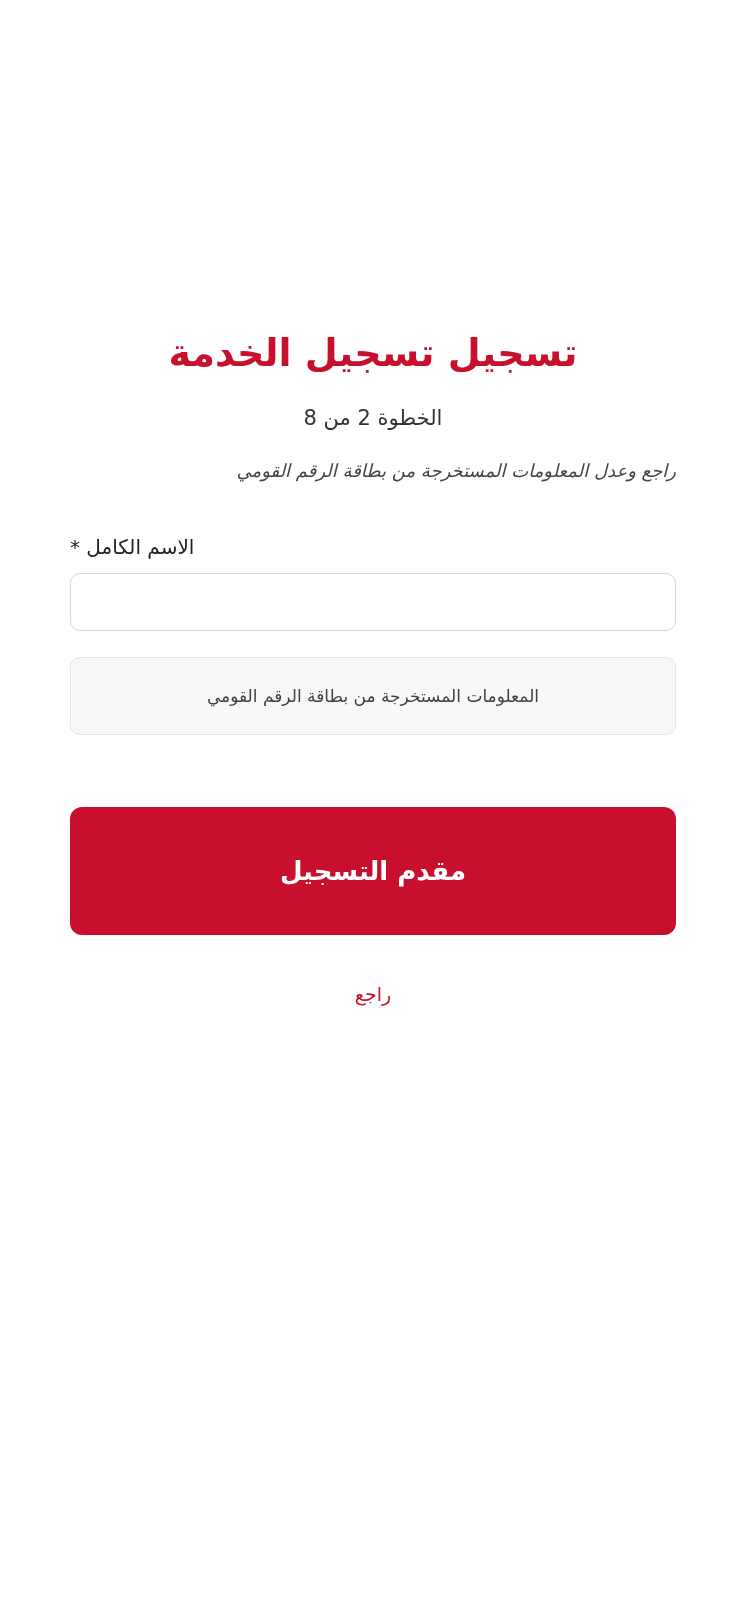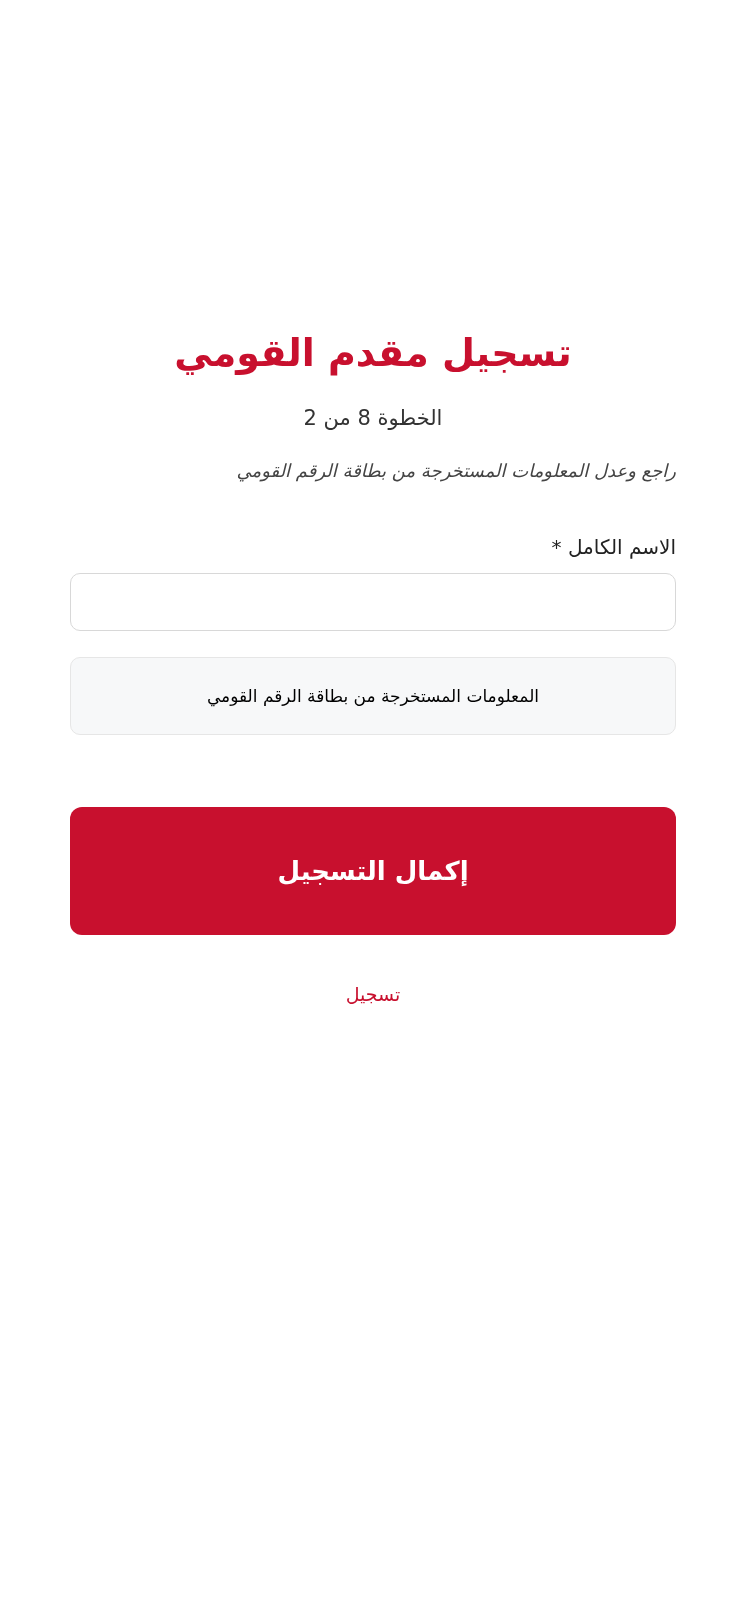--- a/index.html
+++ b/index.html
@@ -50,21 +50,21 @@
     font-style: italic;
     margin: 0 0 54px 0;
   }
   .field {
     margin-bottom: 24px;
   }
   .field-label {
     display: block;
     font-size: 20px;
     color: #222222;
-    text-align: right;
+    text-align: left;
     margin: 0 0 14px 0;
   }
   .text-input {
     display: block;
     box-sizing: border-box;
     width: 100%;
     height: 58px;
     border: 1px solid #d8d8d8;
     border-radius: 10px;
     background: #ffffff;
@@ -80,21 +80,21 @@
     width: 100%;
     min-height: 78px;
     border: 1px solid #e6e6e6;
     border-radius: 10px;
     background: #f7f8f9;
     display: flex;
     align-items: center;
     justify-content: center;
     text-align: center;
     font-size: 17px;
-    color: #000000;
+    color: #404040;
     padding: 12px 18px;
     margin-top: 26px;
   }
   .submit-button {
     display: block;
     box-sizing: border-box;
     width: 100%;
     height: 128px;
     margin-top: 72px;
     border: none;
@@ -116,32 +116,32 @@
     text-decoration: none;
     cursor: pointer;
   }
 </style>
 </head>
 <body>
 
 <div class="page">
   <div class="form-wrap">
 
-    <h1 class="title">تسجيل مقدم القومي</h1>
+    <h1 class="title">تسجيل تسجيل الخدمة</h1>
 
-    <div class="step">الخطوة 8 من 2</div>
+    <div class="step">الخطوة 2 من 8</div>
 
     <div class="subtitle">راجع وعدل المعلومات المستخرجة من بطاقة الرقم القومي</div>
 
     <div class="field">
       <label class="field-label">الاسم الكامل *</label>
       <input class="text-input" type="text" placeholder="" style="">
     </div>
 
 
     <div class="info-box">المعلومات المستخرجة من بطاقة الرقم القومي</div>
 
-    <button class="submit-button">إكمال التسجيل</button>
+    <button class="submit-button">مقدم التسجيل</button>
 
-    <a class="back-link">تسجيل</a>
+    <a class="back-link">راجع</a>
 
   </div>
 </div>
 
 </body></html>

